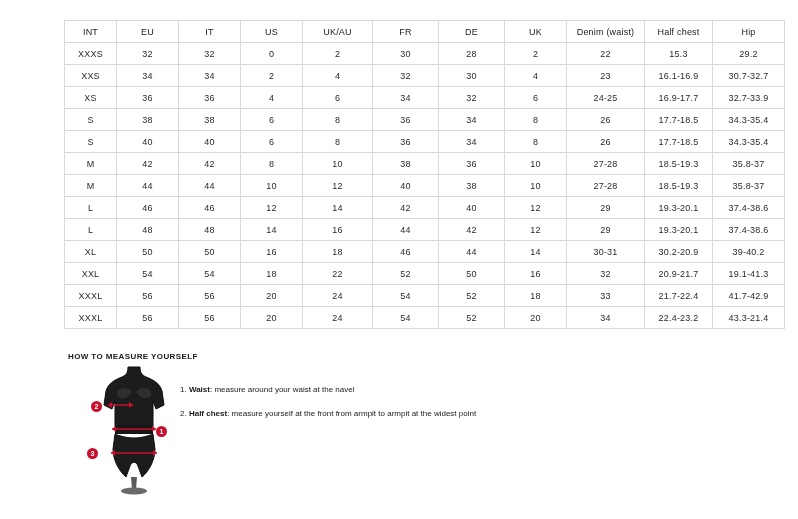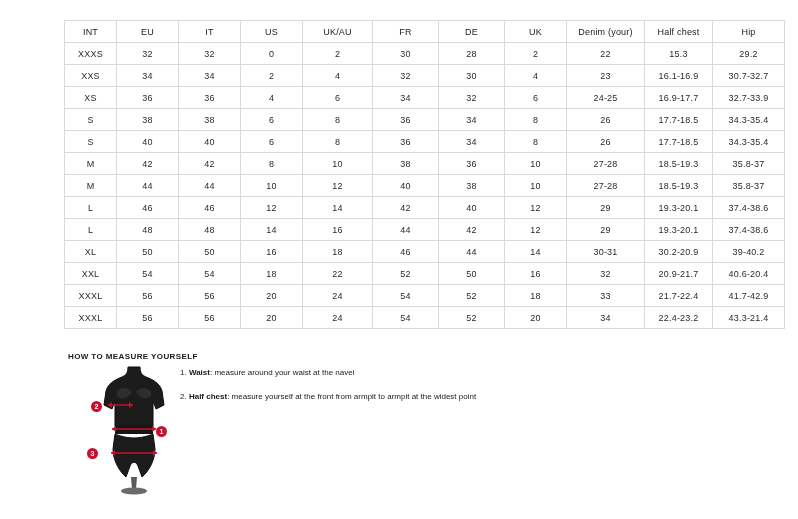--- a/index.html
+++ b/index.html
@@ -67,21 +67,21 @@
     left: 68px;
     top: 352px;
     font-size: 8px;
     font-weight: bold;
     letter-spacing: .4px;
     color: #1a1a1a;
   }
   .measure-list {
     position: absolute;
     left: 180px;
-    top: 367px;
+    top: 384px;
     width: 420px;
   }
   .measure-item {
     font-size: 8px;
     line-height: 11px;
     color: #1a1a1a;
     margin-bottom: 13px;
     white-space: nowrap;
   }
   .measure-item .num { }
@@ -133,21 +133,21 @@
       <thead>
         <tr>
           <td>INT</td>
           <td>EU</td>
           <td>IT</td>
           <td>US</td>
           <td>UK/AU</td>
           <td>FR</td>
           <td>DE</td>
           <td>UK</td>
-          <td>Denim (your)</td>
+          <td>Denim (waist)</td>
           <td>Half chest</td>
           <td>Hip</td>
         </tr>
       </thead>
       <tbody>
         <tr>
           <td>XXXS</td>
           <td>32</td>
           <td>32</td>
           <td>0</td>
@@ -280,21 +280,21 @@
           <td>XXL</td>
           <td>54</td>
           <td>54</td>
           <td>18</td>
           <td>22</td>
           <td>52</td>
           <td>50</td>
           <td>16</td>
           <td>32</td>
           <td>20.9-21.7</td>
-          <td>40.6-20.4</td>
+          <td>19.1-41.3</td>
         </tr>
         <tr>
           <td>XXXL</td>
           <td>56</td>
           <td>56</td>
           <td>20</td>
           <td>24</td>
           <td>54</td>
           <td>52</td>
           <td>18</td>

